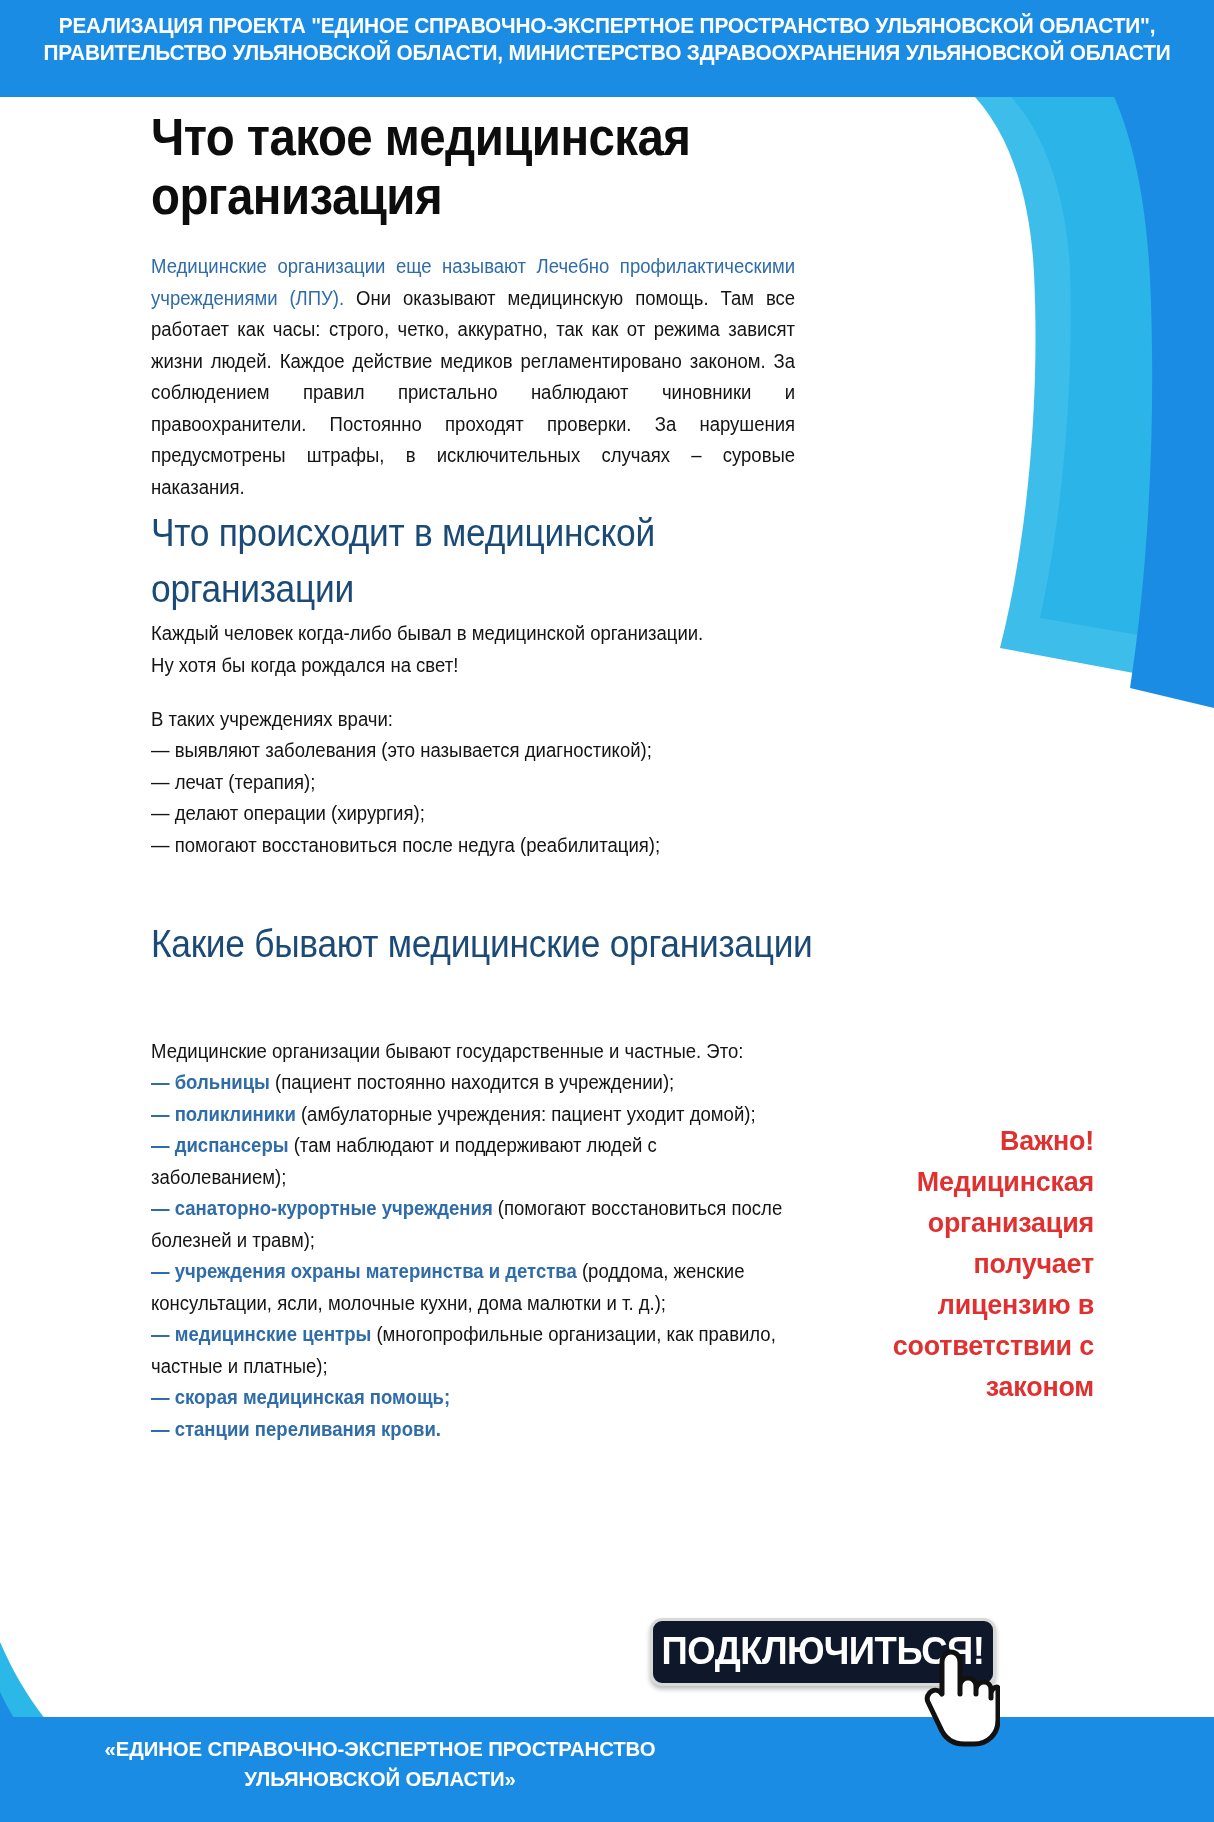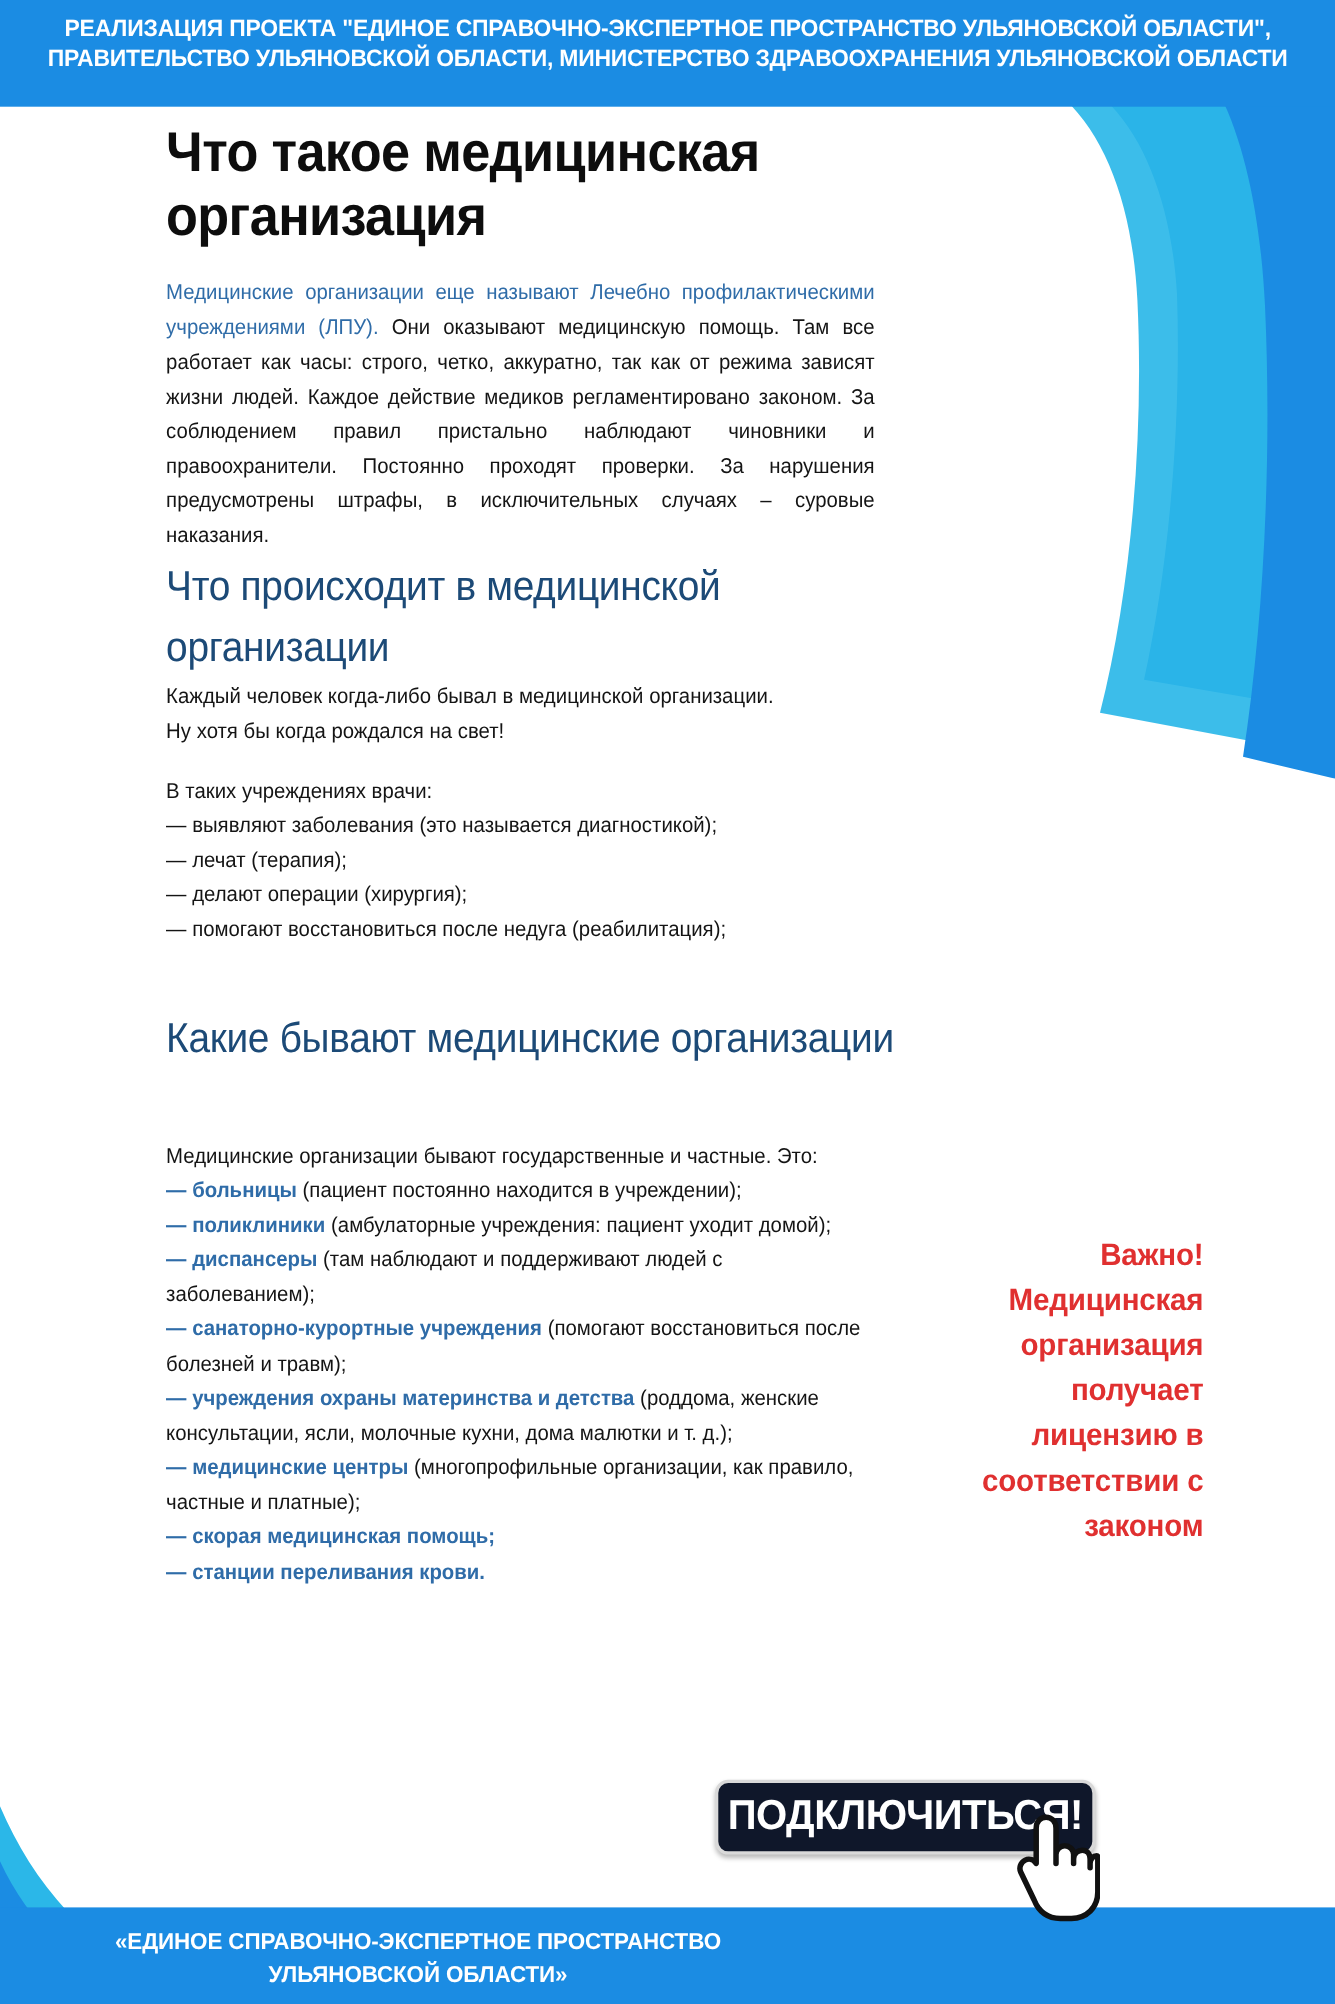--- a/index.html
+++ b/index.html
@@ -49,21 +49,21 @@
   #left-stripe-wrap{
     position:absolute; left:0; bottom:0;
     width:300px; height:560px;
     pointer-events:none;
     z-index:2;
   }
 
   
   #footer{
     position:absolute; left:0; bottom:0;
-    width:1214px; height:88px;
+    width:1214px; height:105px;
     background:#1b8ce3;
     z-index:6;
   }
   #footer-text{
     position:absolute; left:0; top:17px;
     width:760px;
     text-align:center;
     color:#ffffff;
     font-size:21px;
     font-weight:bold;

